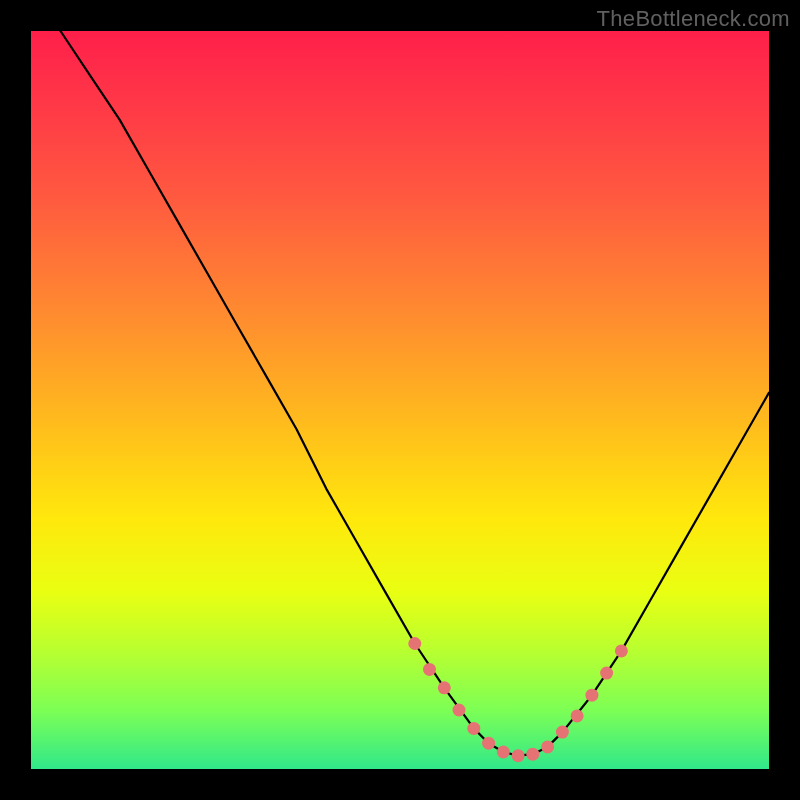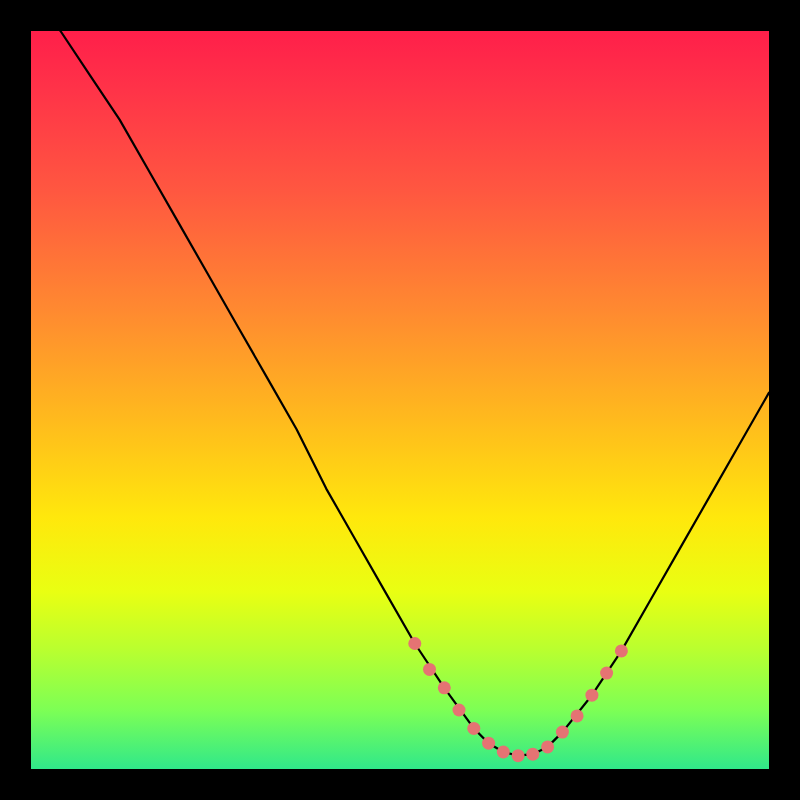--- a/index.html
+++ b/index.html
@@ -56,20 +56,21 @@
     top: 0;
     width: 738px;
     height: 738px;
     overflow: visible;
   }
 </style>
 </head>
 <body>
 
 <div class="frame">
+  <div class="watermark">TheBottleneck.com</div>
 
   <div class="plot">
     <svg class="curve" viewBox="0 0 738 738">
       <path id="curve-path" fill="none" stroke="#000000" stroke-width="2.2" stroke-linecap="round" stroke-linejoin="round" d="M0.0 -36.9 L29.5 0.0 L59.0 44.3 L88.6 88.6 L118.1 140.2 L147.6 191.9 L177.1 243.5 L206.6 295.2 L236.2 346.9 L265.7 398.5 L295.2 457.6 L324.7 509.2 L354.2 560.9 L383.8 612.5 L413.3 656.8 L442.8 697.4 L457.6 712.2 L472.3 721.0 L487.1 724.7 L501.8 723.2 L516.6 715.9 L531.4 701.1 L560.9 664.2 L590.4 619.9 L619.9 568.3 L649.4 516.6 L679.0 464.9 L708.5 413.3 L738.0 361.6"></path>
       <g id="dots-group">
           <circle cx="383.8" cy="612.5" r="6.5" fill="#e57373"></circle>
           <circle cx="398.5" cy="638.4" r="6.5" fill="#e57373"></circle>
           <circle cx="413.3" cy="656.8" r="6.5" fill="#e57373"></circle>
           <circle cx="428.0" cy="679.0" r="6.5" fill="#e57373"></circle>
           <circle cx="442.8" cy="697.4" r="6.5" fill="#e57373"></circle>

